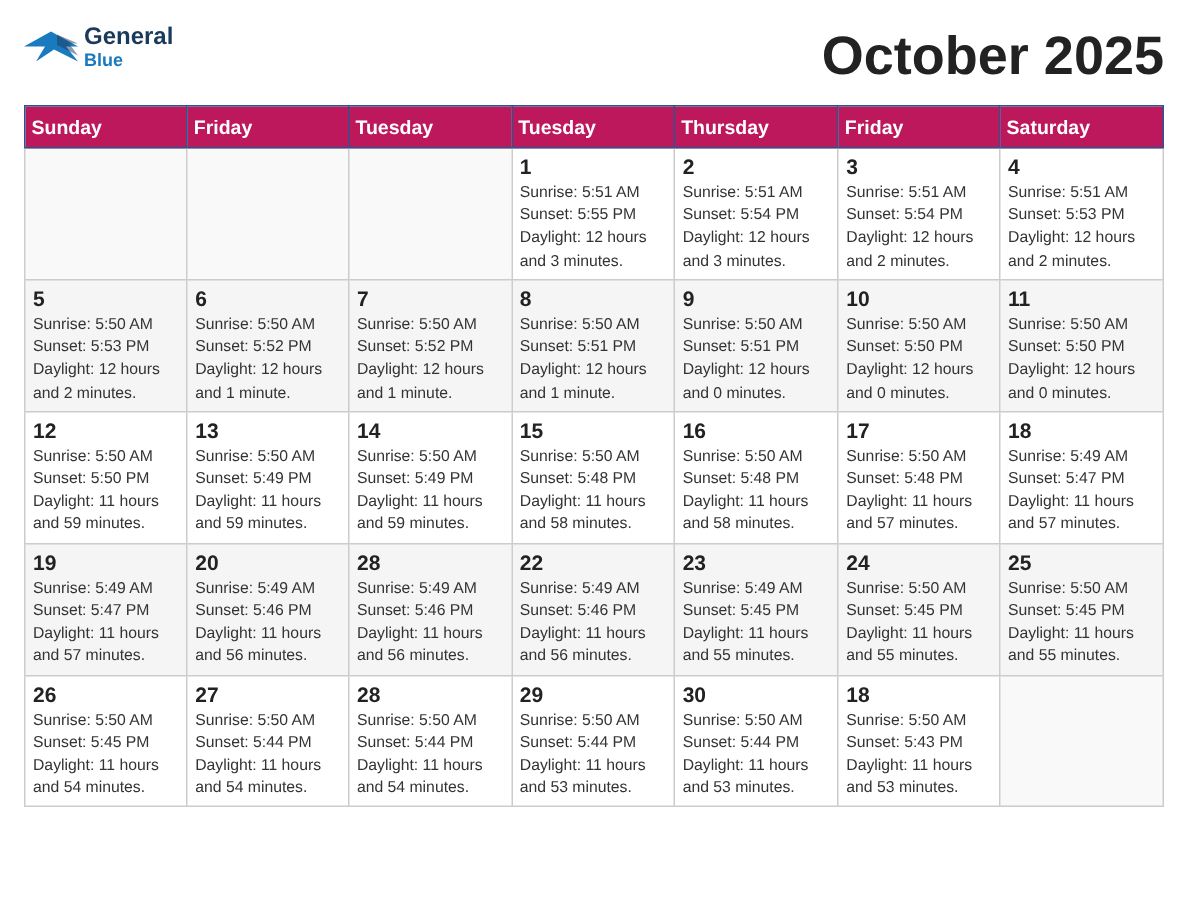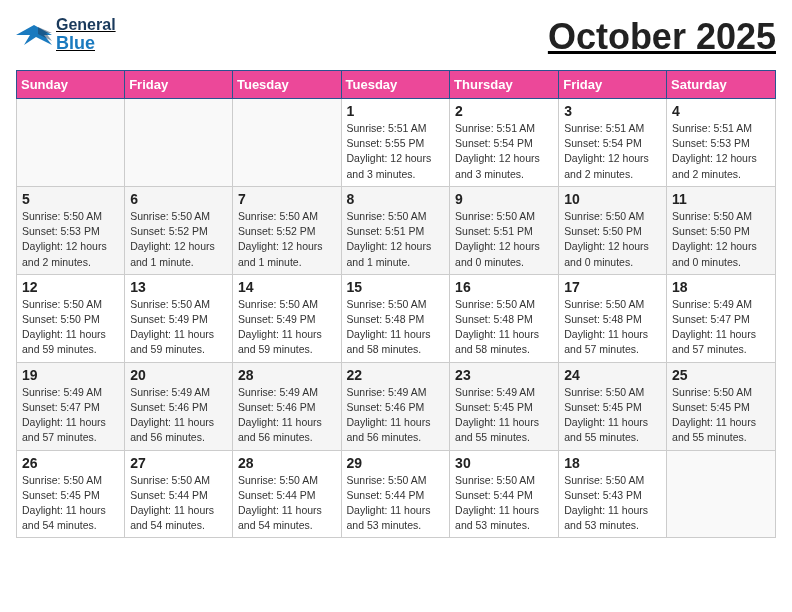--- a/index.html
+++ b/index.html
@@ -8,41 +8,40 @@
       background: #fff;
       width: 792px;
       min-height: 612px;
       padding: 16px;
     }
     .header-area {
       display: flex;
       justify-content: space-between;
       align-items: flex-start;
       margin-bottom: 12px;
-      text-decoration: underline;
     }
     .title-area {
       text-align: right;
     }
     .month-title {
       font-size: 36px;
       font-weight: bold;
       color: #222;
     }
     .location {
       font-size: 15px;
       color: #444;
     }
     table {
       width: 100%;
       border-collapse: collapse;
       font-size: 11px;
     }
     thead tr th {
-      background: #ec4899;
+      background: #be185d;
       color: #fff;
       padding: 6px 4px;
       text-align: left;
       font-size: 13px;
       font-weight: bold;
       border: 1px solid #2a5490;
     }
     tbody tr td {
       border: 1px solid #ccc;
       vertical-align: top;
@@ -82,21 +81,21 @@
       display: flex;
       flex-direction: column;
       line-height: 1.1;
     }
     .logo-general {
       font-size: 16px;
       font-weight: bold;
       color: #1a3a5c;
     }
     .logo-blue {
-      font-size: 18px;
+      font-size: 12px;
       font-weight: bold;
       color: #1a7abf;
     }
   </style>
 </head>
 <body>
 
 <div class="header-area">
   <div class="logo-wrapper">
     <svg class="logo-bird" viewBox="0 0 36 28" xmlns="http://www.w3.org/2000/svg">

